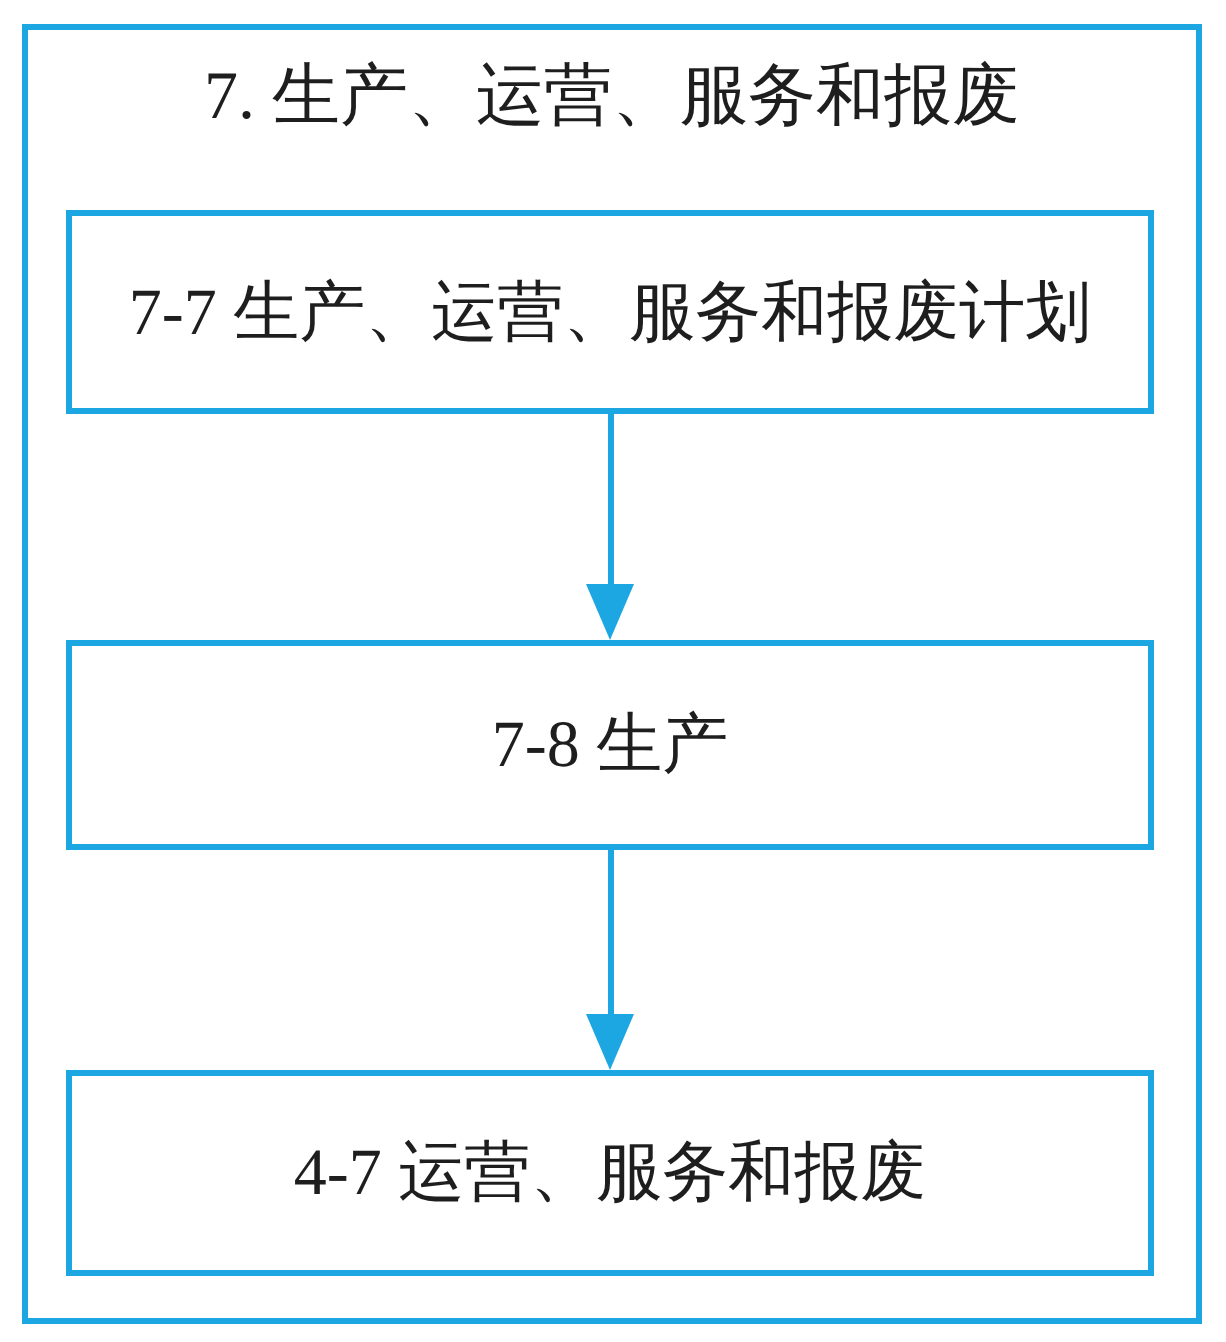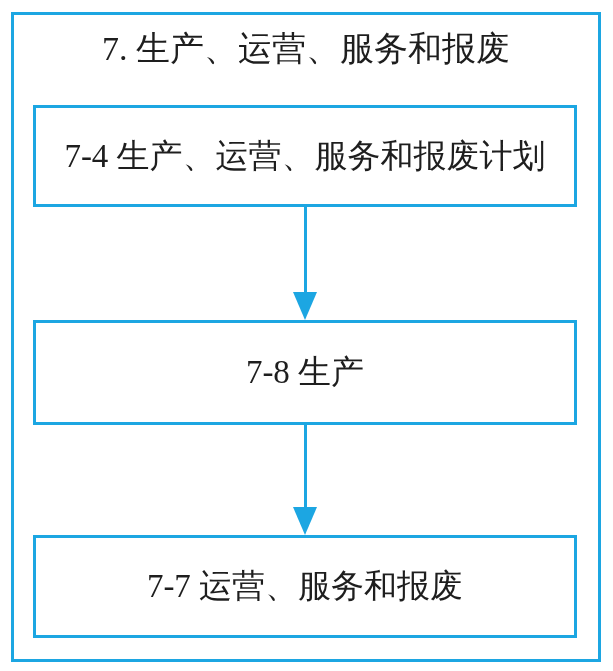--- a/index.html
+++ b/index.html
@@ -81,35 +81,35 @@
 </style>
 </head>
 <body>
 
 <div class="stage">
   <div class="outer-box">
 
     <div class="diagram-title">7. 生产、运营、服务和报废</div>
 
     <div class="node node-1">
-      <span>7-4 生产、运营、服务和报废计划</span>
+      <span>7-7 生产、运营、服务和报废计划</span>
     </div>
 
     <div class="arrow arrow-1">
       <div class="arrow-line"></div>
       <div class="arrow-head"></div>
     </div>
 
     <div class="node node-2">
       <span>7-8 生产</span>
     </div>
 
     <div class="arrow arrow-2">
       <div class="arrow-line"></div>
       <div class="arrow-head"></div>
     </div>
 
     <div class="node node-3">
-      <span>7-7 运营、服务和报废</span>
+      <span>4-7 运营、服务和报废</span>
     </div>
 
   </div>
 </div>
 
 </body></html>

